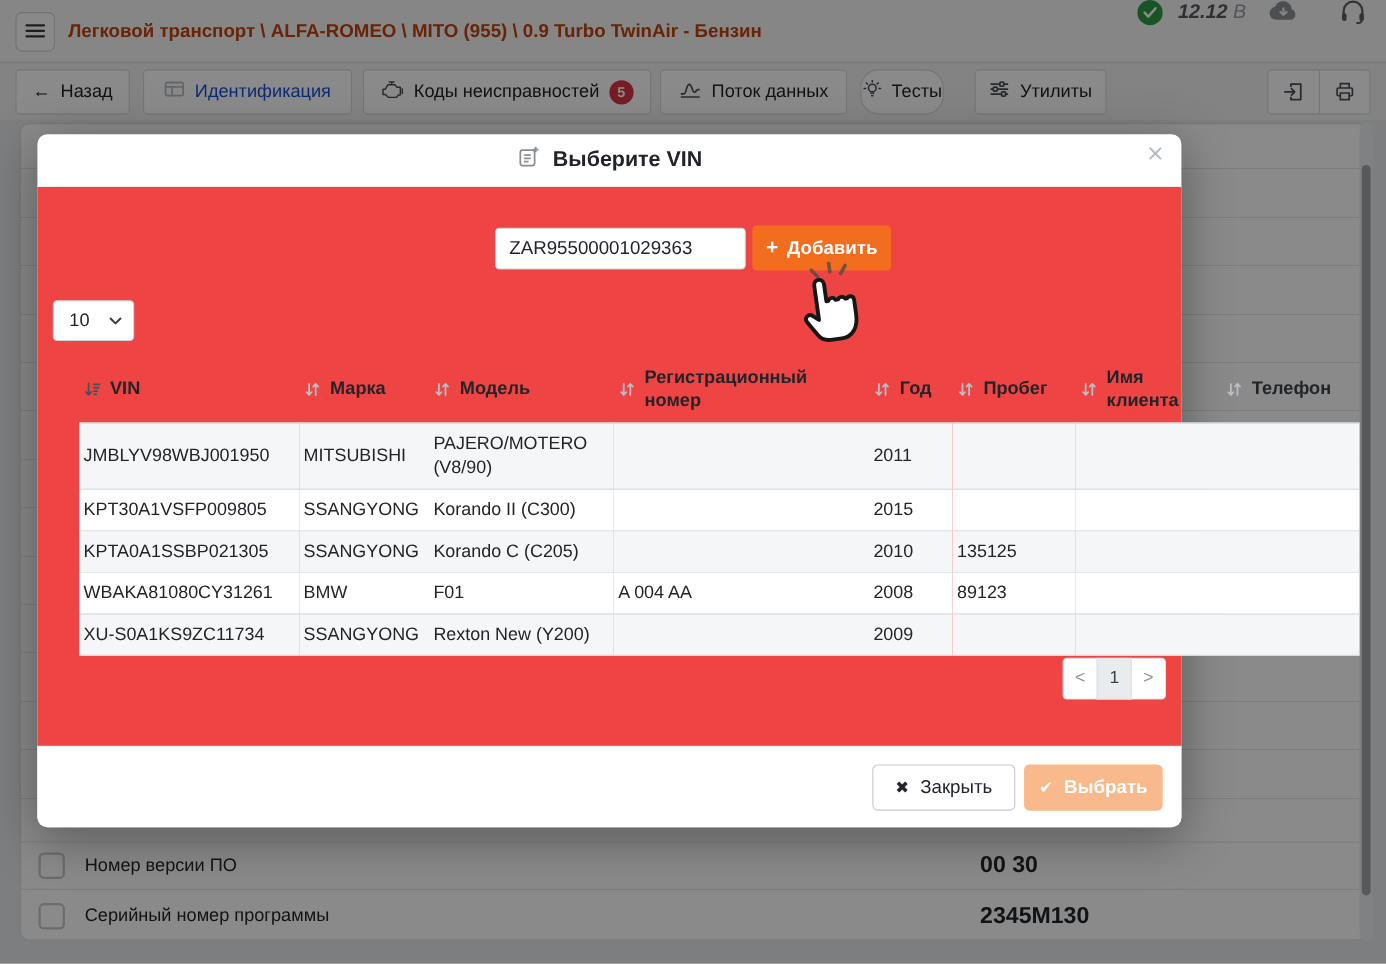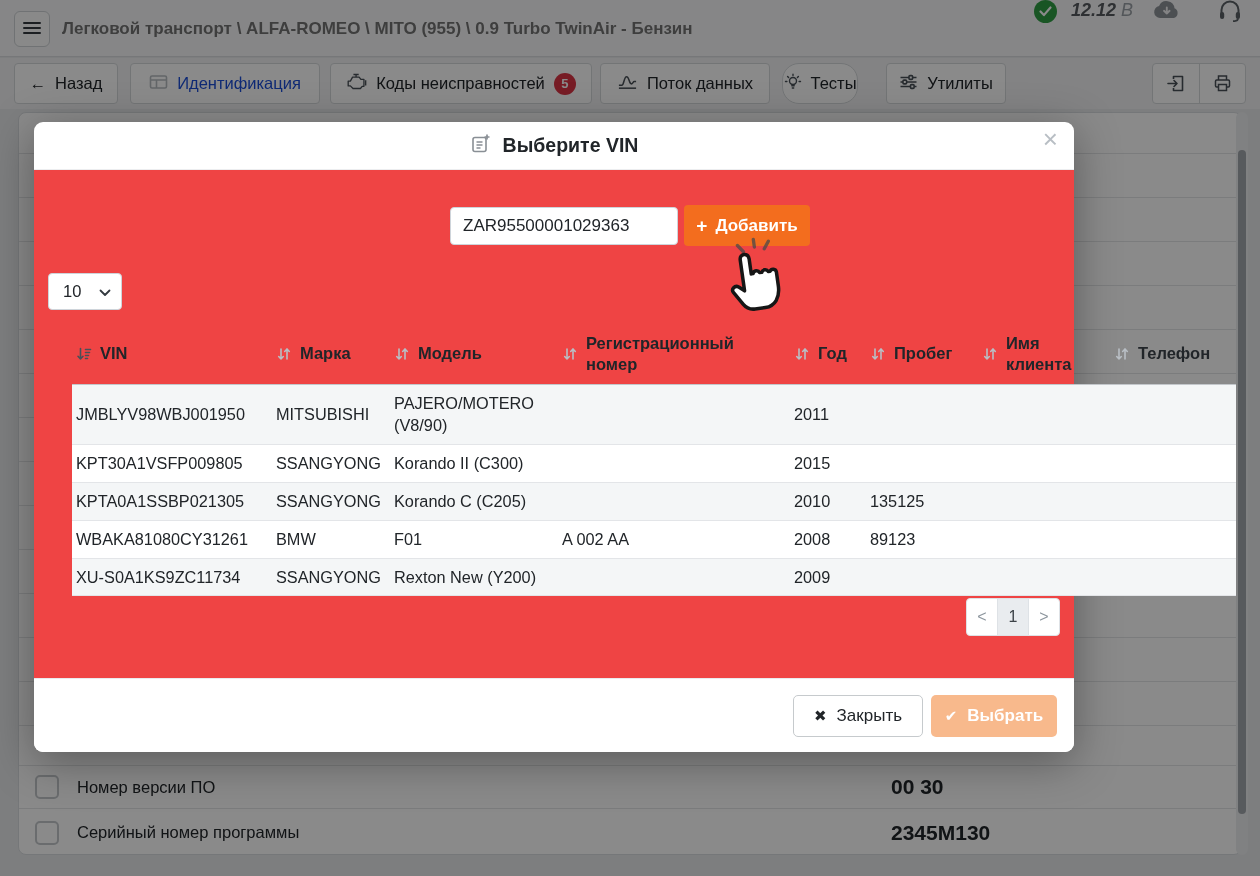--- a/index.html
+++ b/index.html
@@ -3,21 +3,21 @@
 <meta charset="utf-8">
 <style>
   * { margin:0; padding:0; box-sizing:border-box; }
   body { font-family:"Liberation Sans","DejaVu Sans",sans-serif; background:#555; }
   .stage { position:relative; width:1260px; height:876px; overflow:hidden; background:#e7e9eb; }
 
   
   .bgpage { position:absolute; inset:0; }
   .apphdr { position:absolute; left:0; top:0; width:1260px; height:57px; background:#f7f8f9; border-bottom:1px solid #dadde0; }
   .hamb { position:absolute; left:14px; top:11px; width:36px; height:36px; background:#fdfdfd; border:1px solid #cfd3d6; border-radius:6px; cursor:pointer; display:flex; align-items:center; justify-content:center; }
-  .crumb { position:absolute; left:62px; top:0; height:57px; display:flex; align-items:center; font-size:17px; font-weight:700; color:#737373; }
+  .crumb { position:absolute; left:62px; top:0; height:57px; display:flex; align-items:center; font-size:17px; font-weight:700; color:#c2410c; }
   .hdr-right { position:absolute; right:18px; top:0; height:57px; display:flex; align-items:flex-start; gap:14px;font-style:italic; }
   .okcirc { width:23px; height:23px; border-radius:50%; background:#2f9e44; display:flex; align-items:center; justify-content:center; }
   .volt { font-size:18px; font-weight:700; color:#55595e; }
   .volt .volt-u { color:#9aa0a6; font-weight:400; }
   .hicon { display:flex; align-items:center; justify-content:center; }
   .hicon.cloud { margin-left:6px; }
   .hicon.head { margin-left:24px; }
 
   .toolbarzone { position:absolute; left:0; top:58px; width:1260px; height:51px; background:#f2f3f4; }
   .tbtn { position:absolute; top:5px; height:41px; background:#fff; border:1px solid #d5d8db; border-radius:4px; display:flex; align-items:center; justify-content:center; gap:9px; font-size:16.5px; color:#212529; cursor:pointer; font-family:inherit; }
@@ -374,21 +374,21 @@
                 <td></td>
                 <td>2010</td>
                 <td>135125</td>
                 <td></td>
                 <td></td>
             </tr>
             <tr>
               <td>WBAKA81080CY31261</td>
                 <td>BMW</td>
                 <td>F01</td>
-                <td>A 002 AA</td>
+                <td>A 004 AA</td>
                 <td>2008</td>
                 <td>89123</td>
                 <td></td>
                 <td></td>
             </tr>
             <tr>
               <td>XU-S0A1KS9ZC11734</td>
                 <td>SSANGYONG</td>
                 <td>Rexton New (Y200)</td>
                 <td></td>

